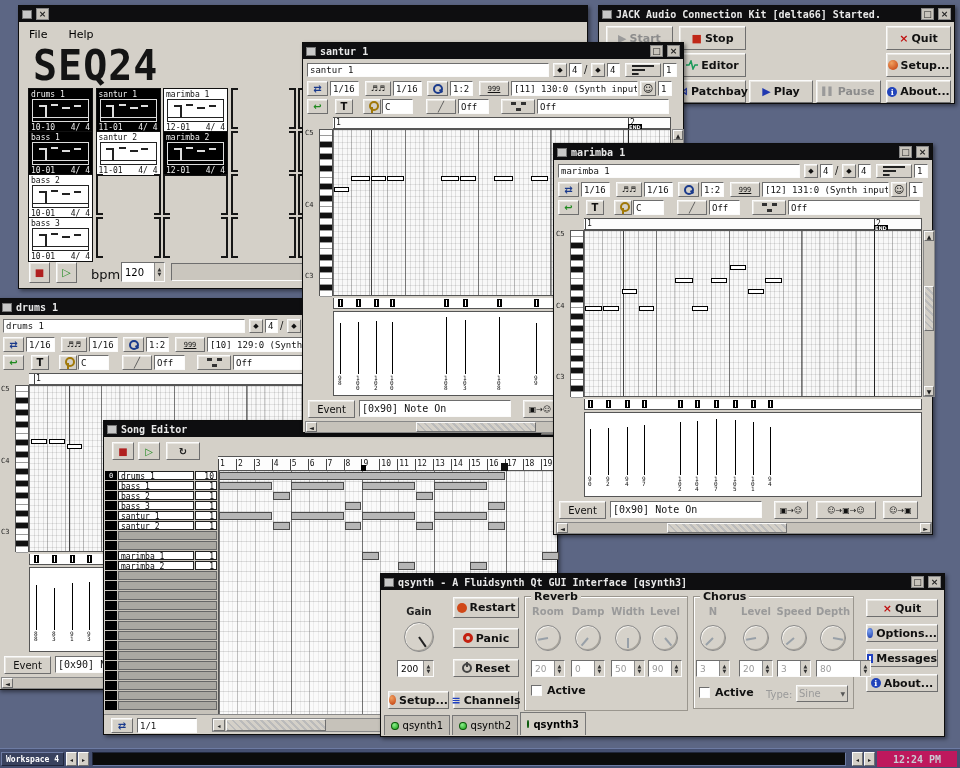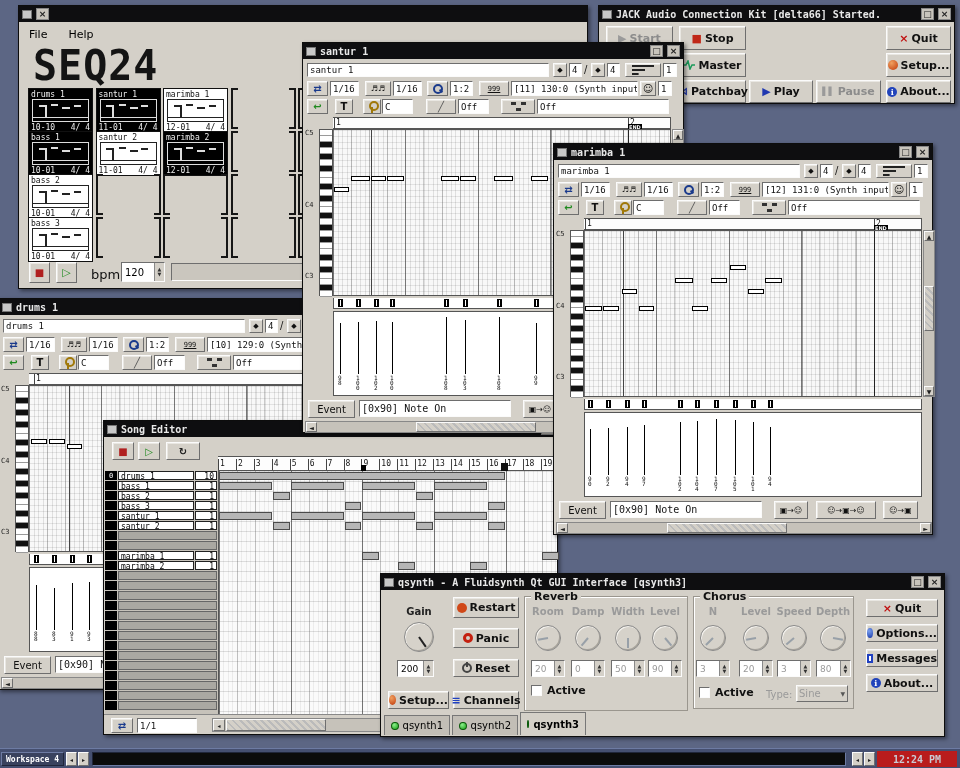--- a/index.html
+++ b/index.html
@@ -210,21 +210,21 @@
       <span>Start</span>
     </button>
   <button class="b3 jbtn" style="left:80px;top:20px;width:67px;height:24px">
       <span style="color:#c02818">■</span>
       <span>Stop</span>
     </button>
   <button class="b3 jbtn" style="left:80px;top:47px;width:67px;height:24px">
       <svg width="12" height="10">
         <polyline points="0,5 3,5 5,1 7,9 9,5 12,5" stroke="#1a9a5a" stroke-width="1.5" fill="none"></polyline>
       </svg>
-      <span>Master</span>
+      <span>Editor</span>
     </button>
   <button class="b3 jbtn" style="left:80px;top:74px;width:67px;height:23px">
       <span style="color:#2038b0;font-weight:bold">⋈</span>
       <span>Patchbay</span>
     </button>
   <button class="b3 jbtn" style="left:150px;top:74px;width:64px;height:23px">
       <span style="color:#2038b0">▶</span>
       <span>Play</span>
     </button>
   <button class="b3 jbtn dis" style="left:217px;top:74px;width:65px;height:23px">
@@ -941,31 +941,31 @@
       <div class="kp" style="background: rgb(152, 160, 168); transform: rotate(50deg);"></div>
     </div>
     <div class="spin" style="left: 396px; top: 86px; width: 34px; height: 17px;">
       <div class="sv" style="font-size: 9px; color: rgb(154, 154, 154);">3</div>
       <div class="sar">▲<br>▼</div>
     </div>
     <div class="klab" style="left: 432px; top: 32px; width: 40px; color: rgb(154, 154, 154);">Depth</div>
     <div class="knob" style="left: 439px; top: 51px; width: 26px; height: 26px;">
       <div class="kp" style="background: rgb(152, 160, 168); transform: rotate(-80deg);"></div>
     </div>
-    <div class="spin" style="left: 435px; top: 86px; width: 35px; height: 17px;">
+    <div class="spin" style="left: 435px; top: 86px; width: 55px; height: 17px;">
       <div class="sv" style="font-size: 9px; color: rgb(154, 154, 154);">80</div>
       <div class="sar">▲<br>▼</div>
     </div>
   </div>
 
 <div class="abs" style="left:0;top:748px;width:960px;height:20px;background:#454f70;border-top:1px solid #6d7ba3;z-index:9">
   <div class="abs" style="left:1px;top:3px;width:63px;height:14px;background:#39425e;border:1px solid;border-color:#6d7ba3 #20263a #20263a #6d7ba3;color:#fff;font:bold 8px 'DejaVu Sans Mono',monospace;display:flex;align-items:center;justify-content:center">
       <span>Workspace 4</span>
     </div>
   <span class="sbb" style="left:66px;top:3px;width:11px;height:14px">◂</span>
   <span class="sbb" style="left:78px;top:3px;width:11px;height:14px">▸</span>
   <div class="abs" style="left:92px;top:3px;width:754px;height:14px;background:#0b0b0b;border:1px solid;border-color:#20263a #6d7ba3 #6d7ba3 #20263a"></div>
   <span class="sbb" style="left:852px;top:3px;width:11px;height:14px">◂</span>
   <span class="sbb" style="left:864px;top:3px;width:11px;height:14px">▸</span>
-  <div class="abs" style="left:877px;top:2px;width:80px;height:16px;background:#b91c1c;color:#c9cbd4;font:bold 10px 'DejaVu Sans Mono',monospace;display:flex;align-items:center;justify-content:center">
+  <div class="abs" style="left:877px;top:2px;width:80px;height:16px;background:#be185d;color:#c9cbd4;font:bold 10px 'DejaVu Sans Mono',monospace;display:flex;align-items:center;justify-content:center">
       <span>12:24 PM</span>
     </div>
 </div>
 
 </body></html>

